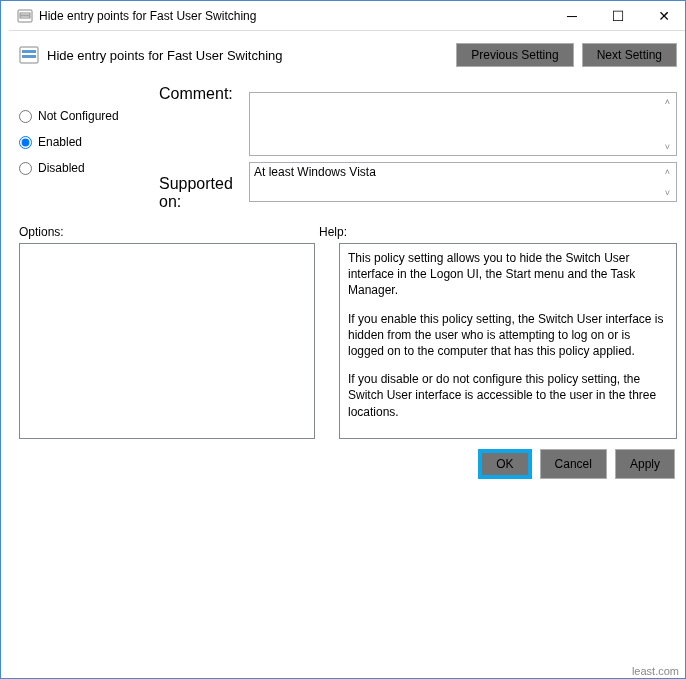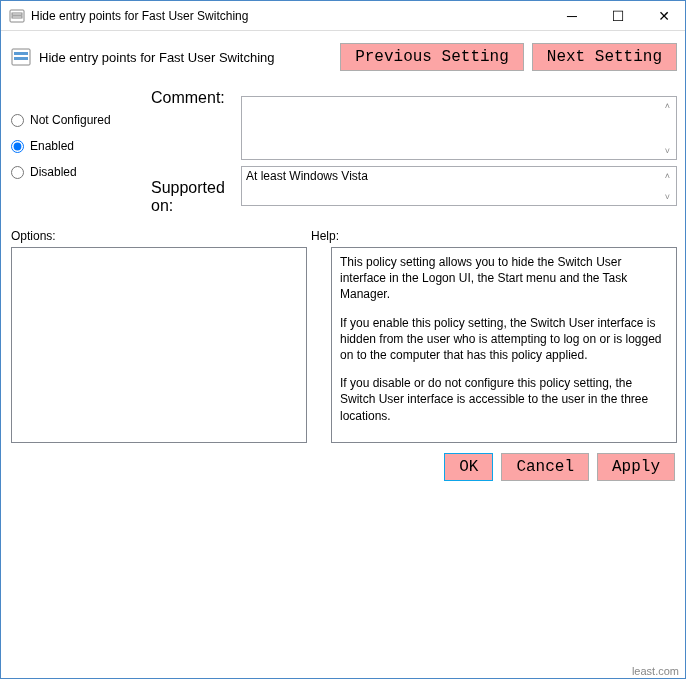--- a/index.html
+++ b/index.html
@@ -28,24 +28,24 @@
   width: 46px; height: 30px; display: flex; align-items: center; justify-content: center;
   font-family: sans-serif; font-size: 14px;
 }
 .subheader {
   display: flex; align-items: center; padding: 12px 10px 10px 10px;
 }
 .subheader .icon { width: 20px; height: 20px; margin-right: 8px; }
 .subheader .title { flex: 1; font-size: 13px; }
 .subheader .navbtns { display: flex; gap: 8px; }
 .btn {
-  background: #fca5a5; border: 1px solid #adadad; padding: 4px 14px;
-  font-family: Liberation Mono, monospace; font-size: 16px; cursor: default;
+  background: #737373; border: 1px solid #adadad; padding: 4px 14px;
+  font-family: Liberation Sans, sans-serif; font-size: 12px; cursor: default;
 }
-.btn.default { border: 1px solid #0ea5e9; }
+.btn.default { border: 4px solid #0ea5e9; }
 .config-row {
   display: flex; padding: 6px 10px 4px 10px; align-items: center;
 }
 .radios { width: 140px; padding-top: 2px; }
 .radios label { display: flex; align-items: center; gap: 6px; margin-bottom: 12px; font-size: 12px; }
 .radios input[type=radio] { width: 13px; height: 13px; }
 .midlabels { width: 90px; font-size: 16px; }
 .midlabels .lbl-comment { margin-top: 2px; }
 .midlabels .lbl-supported { margin-top: 72px; }
 .fields { flex: 1; display: flex; flex-direction: column; gap: 6px; }
@@ -74,21 +74,21 @@
 .panel.options { width: 296px; }
 .panel.help { flex:1; line-height: 1.35; }
 .panel.help p { margin-bottom: 12px; }
 .bottom-bar {
   display: flex; justify-content: flex-end; gap: 8px;
   padding: 10px 12px 12px 12px;
 }
 .watermark {
   position: absolute; right: 8px; bottom: 1px; font-size: 11px; color: #888;
 }
-.wrap { position: relative; width: 686px; height: 679px; }
+.wrap { position: relative; width: 686px; height: 679px; padding-left: 8px; }
 svg.app-icon rect { fill:#fff; stroke:#888; }
 </style>
 </head>
 <body>
 <div class="wrap">
 
 <div class="titlebar">
   <span class="icon">
     <svg class="app-icon" width="16" height="16">
           <rect x="1" y="2" width="14" height="12" rx="1"></rect>

